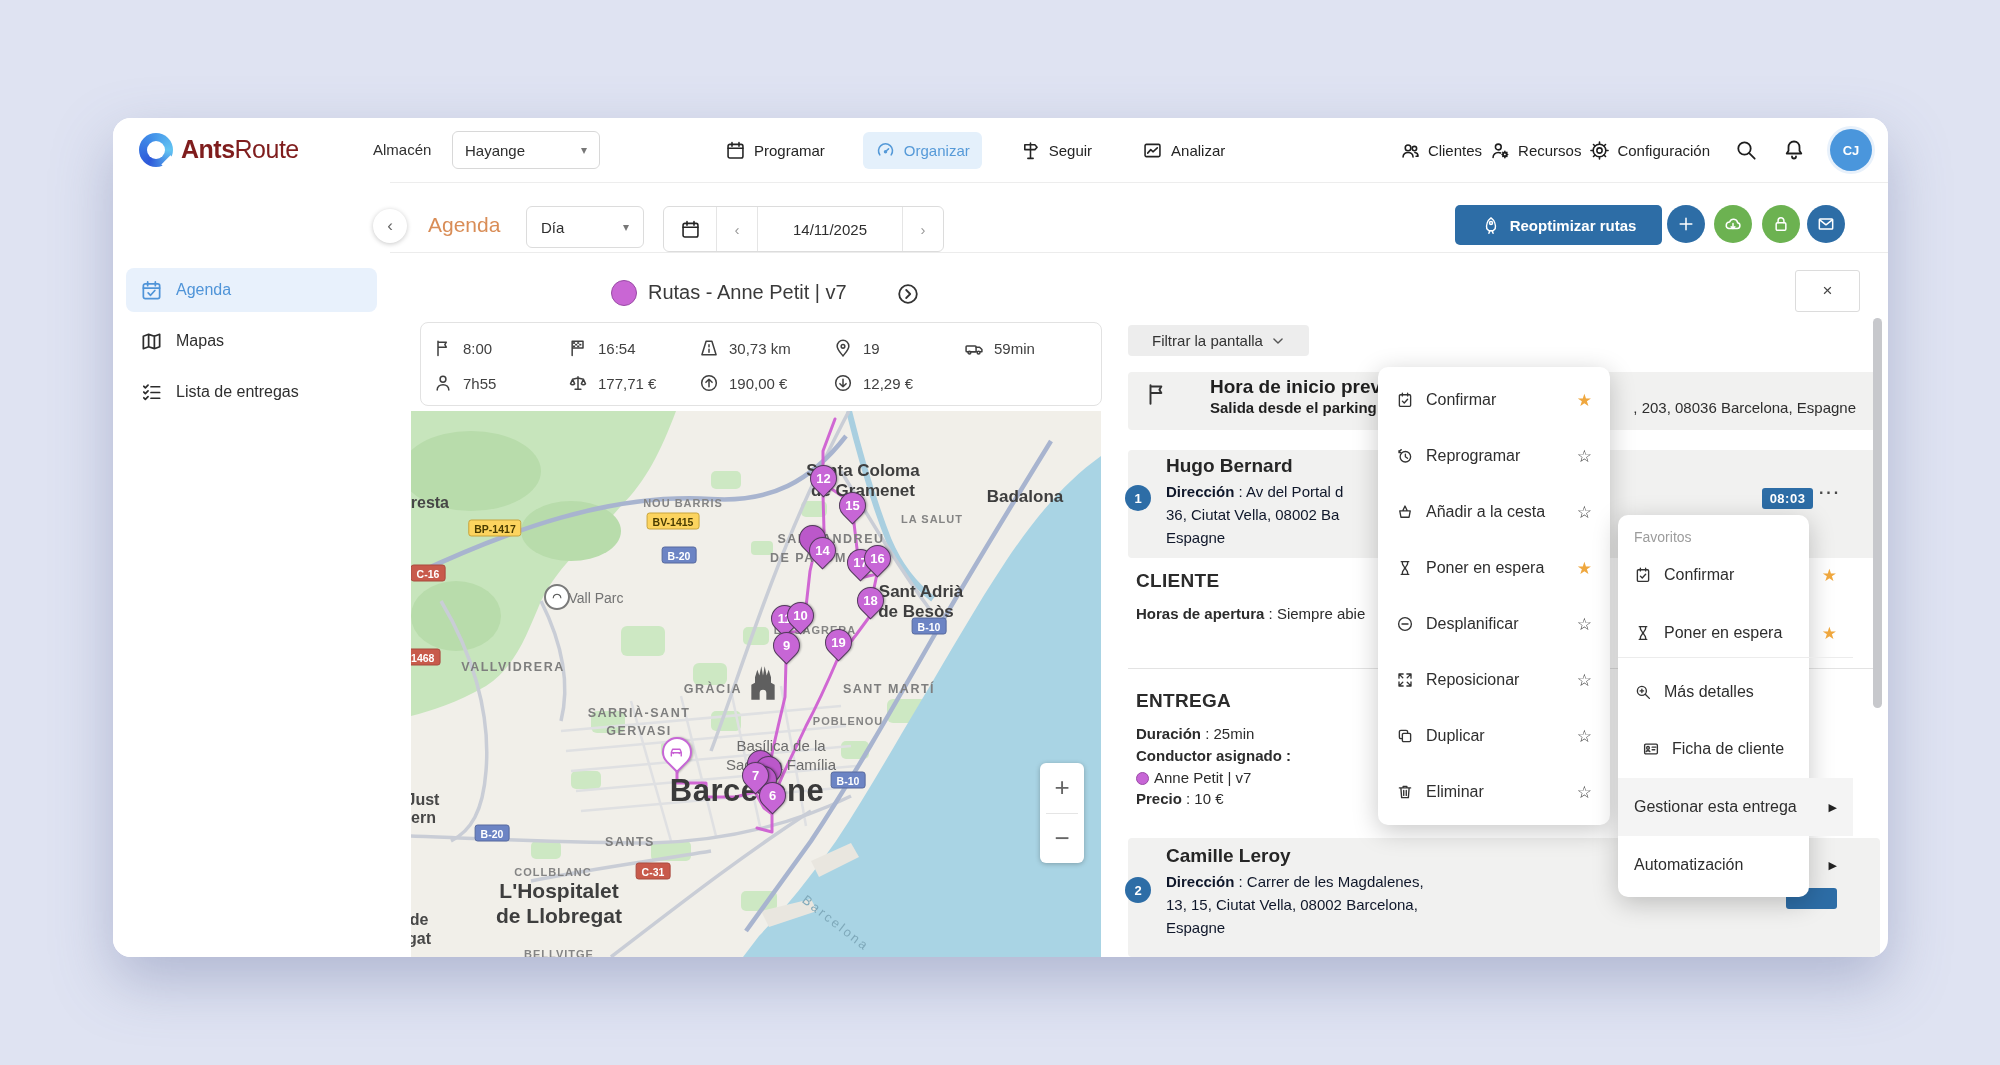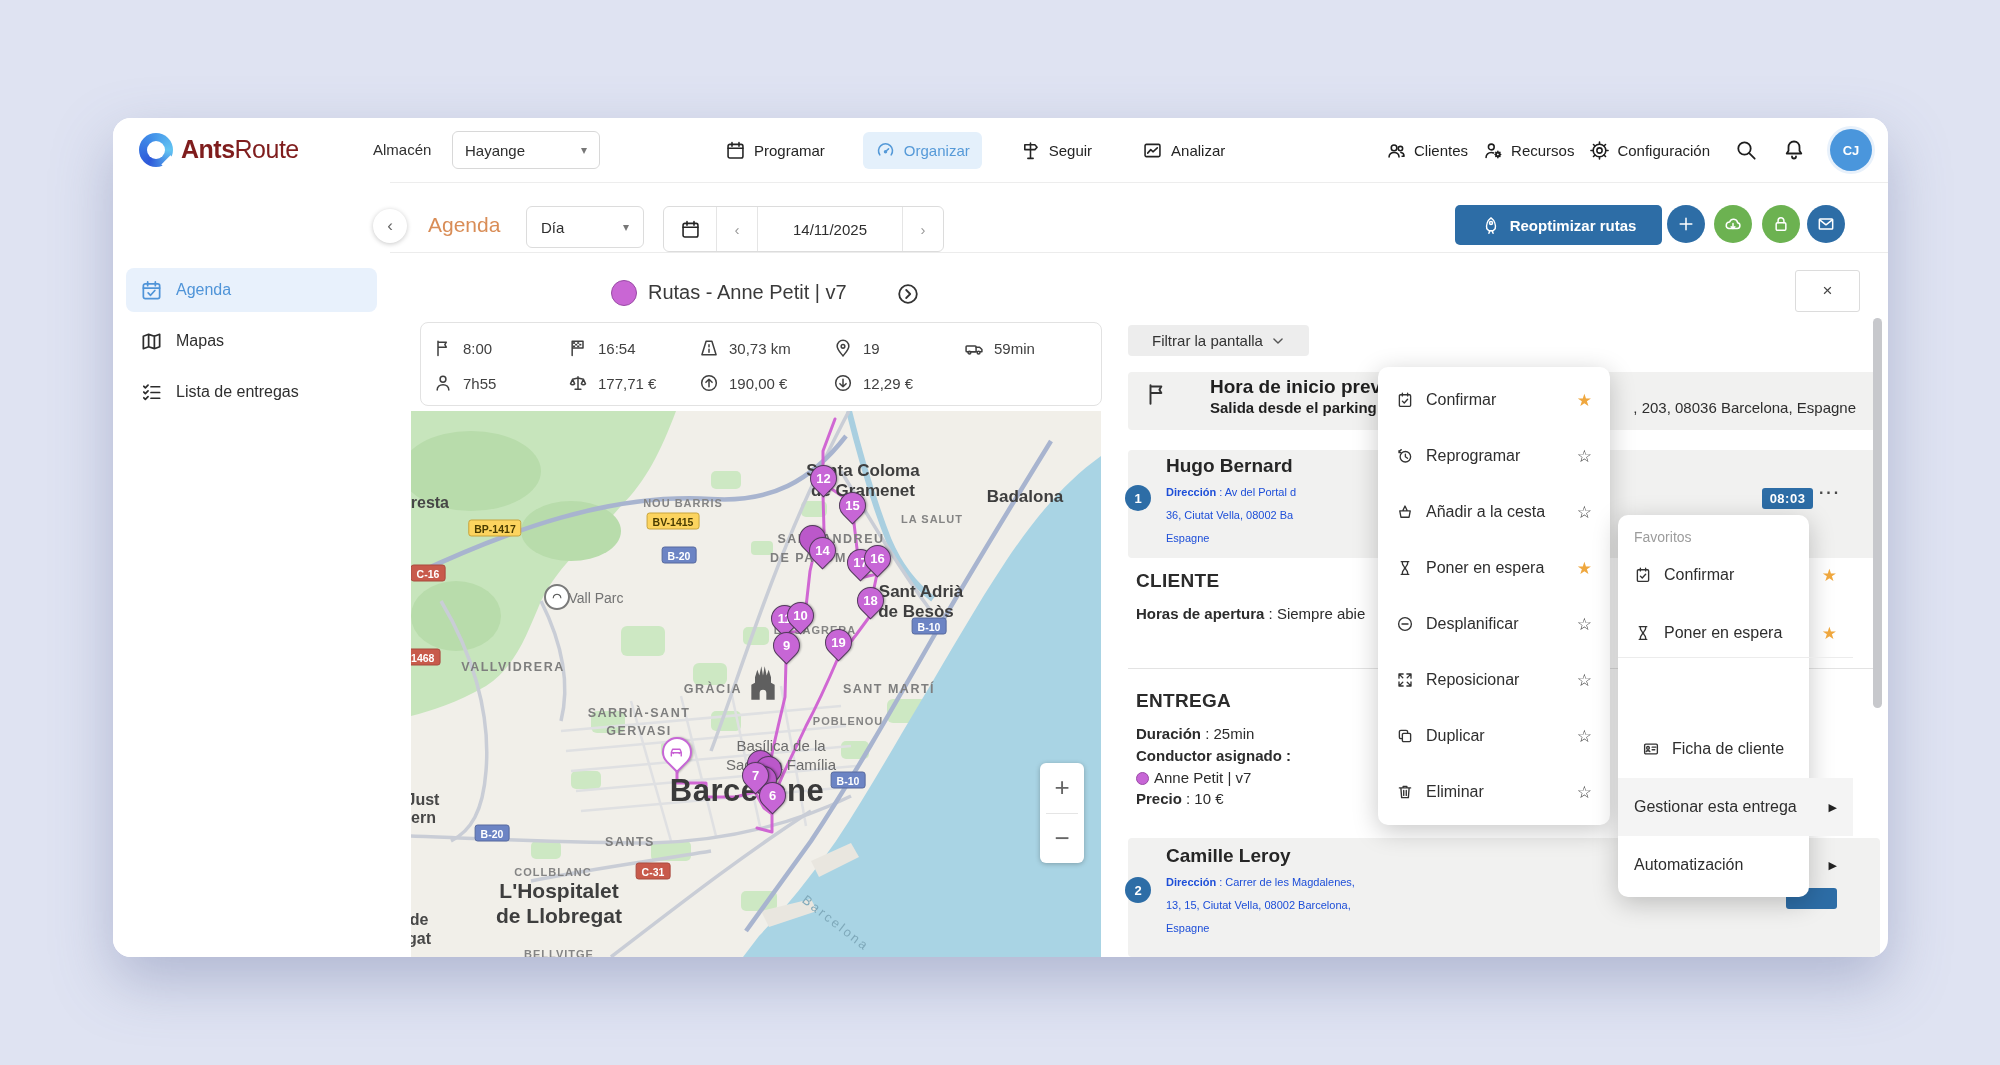--- a/index.html
+++ b/index.html
@@ -111,21 +111,21 @@
   .dep-card{left:1015px;top:254px;width:752px;height:58px;}
   .dep-flag{position:absolute;left:1031px;top:263px;width:26px;height:26px;color:#333;}
   .dep-l1{position:absolute;left:1097px;top:258px;font-size:19px;font-weight:700;color:#1f1f1f;}
   .dep-l2{position:absolute;left:1097px;top:281px;font-size:15px;font-weight:700;color:#1f1f1f;}
   .dep-tail{position:absolute;right:32px;top:281px;font-size:15px;color:#2e2e2e;}
   .stop-card1{left:1015px;top:332px;width:752px;height:108px;}
   .stop-card2{left:1015px;top:720px;width:752px;height:119px;}
   .stop-badge{position:absolute;width:26px;height:26px;border-radius:50%;background:#2d6da6;color:#fff;font-size:13px;font-weight:700;
               display:flex;align-items:center;justify-content:center;z-index:3;}
   .stop-name{position:absolute;font-size:19px;font-weight:700;color:#262626;}
-  .stop-line{position:absolute;font-size:11px;color:#1d4ed8;line-height:18px;}
+  .stop-line{position:absolute;font-size:15px;color:#0f172a;line-height:18px;}
   .stop-line b{font-weight:700;}
   .time-badge{position:absolute;background:#2d6da6;color:#fff;font-size:13px;font-weight:700;border-radius:3px;
               width:51px;height:21px;display:flex;align-items:center;justify-content:center;letter-spacing:.5px;}
   .dots{position:absolute;left:1706px;top:366px;font-size:16px;font-weight:700;color:#4a4a4a;letter-spacing:2px;cursor:pointer;}
   .sec-head{position:absolute;font-size:19px;font-weight:800;color:#2b2b2b;letter-spacing:.3px;}
   .sec-line{position:absolute;font-size:15px;color:#2c2c2c;}
   .sec-line b{font-weight:700;}
   .sec-div{position:absolute;left:1015px;top:550px;width:752px;height:1px;background:#e3e3e3;}
   .driver-dot{position:absolute;left:1023px;top:654px;width:11px;height:11px;border-radius:50%;background:#c766d6;border:1px solid #9a4aa6;}
   .scroll-thumb{position:absolute;left:1760px;top:200px;width:9px;height:390px;border-radius:5px;background:#c7c8cc;cursor:pointer;}
@@ -193,21 +193,21 @@
             <span class="ic">
               <svg viewBox="0 0 24 24" fill="none" stroke="currentColor" stroke-width="1.8" stroke-linecap="round" stroke-linejoin="round">
                 <rect x="3.5" y="5" width="17" height="14" rx="1.5"></rect>
                 <path d="M6.5,15l3.5-4 2.5,2.5L17.5,9"></path>
               </svg>
             </span>
             <span>Analizar</span>
           </div>
         </div>
       <div class="nav-right">
-        <span id="nav-links" style="display:flex;gap:15px;">
+        <span id="nav-links" style="display:flex;gap:8px;">
             <div class="nav-link">
               <span class="ic">
                 <svg viewBox="0 0 24 24" fill="none" stroke="currentColor" stroke-width="1.8" stroke-linecap="round" stroke-linejoin="round">
                   <circle cx="9.2" cy="9" r="3.2"></circle>
                   <path d="M3.5,19.5c0-3.2 2.5-5.3 5.7-5.3s5.7,2.1 5.7,5.3"></path>
                   <circle cx="16.5" cy="9.8" r="2.5"></circle>
                   <path d="M17,14.3c2.2.2 3.6,1.9 3.6,4.2h-2.2"></path>
                 </svg>
               </span>
               <span>Clientes</span>
@@ -745,20 +745,29 @@
         <div class="m2-row" style="top: 89px;">
           <span class="ic">
             <svg viewBox="0 0 24 24" fill="none" stroke="currentColor" stroke-width="1.8" stroke-linecap="round" stroke-linejoin="round">
               <path d="M7,3.5h10 M7,20.5h10 M8.5,3.5v2c0,3 3,4 3,6.5s-3,3.5-3,6.5v2 M15.5,3.5v2c0,3-3,4-3,6.5s3,3.5 3,6.5v2"></path>
             </svg>
           </span>
           <span>Poner en espera</span>
           <span class="star">★</span>
         </div>
         <div class="m2-div" style="top: 142px;"></div>
+        <div class="m2-row" style="top: 148px;">
+          <span class="ic">
+            <svg viewBox="0 0 24 24" fill="none" stroke="currentColor" stroke-width="1.8" stroke-linecap="round" stroke-linejoin="round">
+              <circle cx="10.5" cy="10.5" r="6"></circle>
+              <path d="M15,15l5.5,5.5 M10.5,8.2v4.6 M8.2,10.5h4.6"></path>
+            </svg>
+          </span>
+          <span>Más detalles</span>
+        </div>
         <div class="m2-row" style="top: 205px; padding-left: 24px;">
           <span class="ic">
             <svg viewBox="0 0 24 24" fill="none" stroke="currentColor" stroke-width="1.8" stroke-linecap="round" stroke-linejoin="round">
               <rect x="3.5" y="5.5" width="17" height="13" rx="1.5"></rect>
               <circle cx="8" cy="10.5" r="1.8"></circle>
               <path d="M5.5,15.5c.4-1.6 4.6-1.6 5,0 M13.5,9.5h5 M13.5,13h3.5"></path>
             </svg>
           </span>
           <span>Ficha de cliente</span>
         </div>

